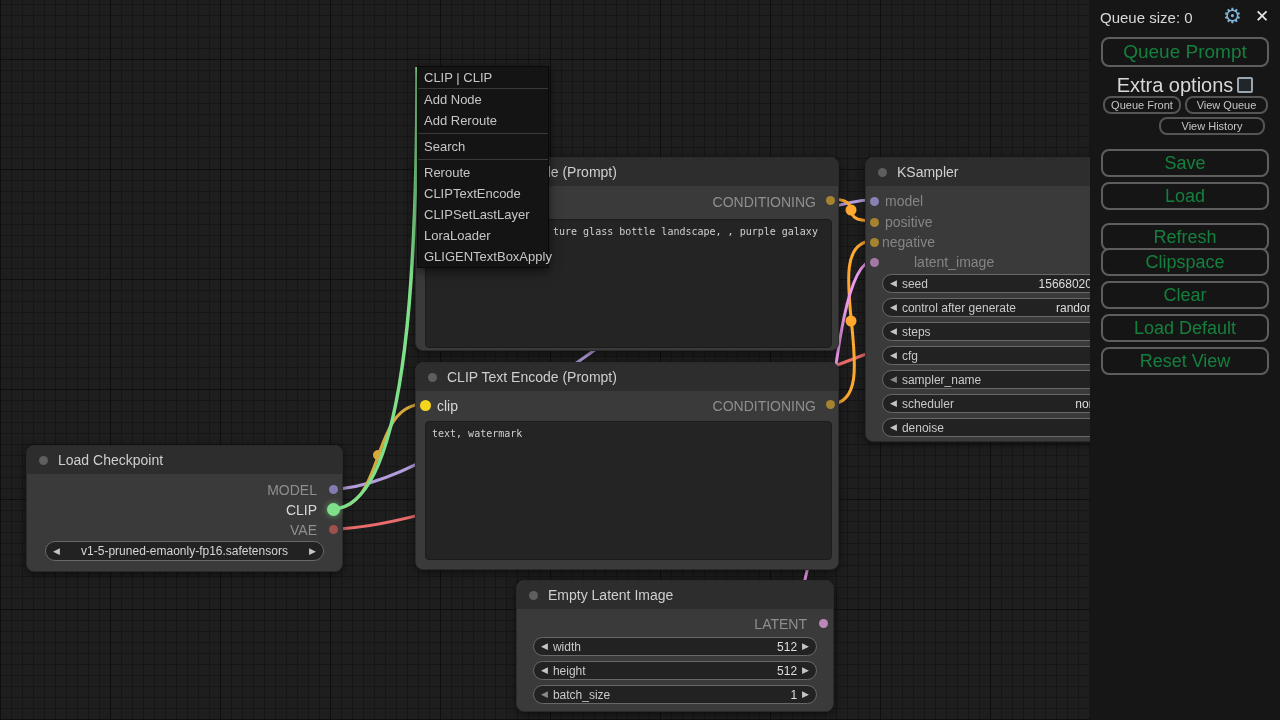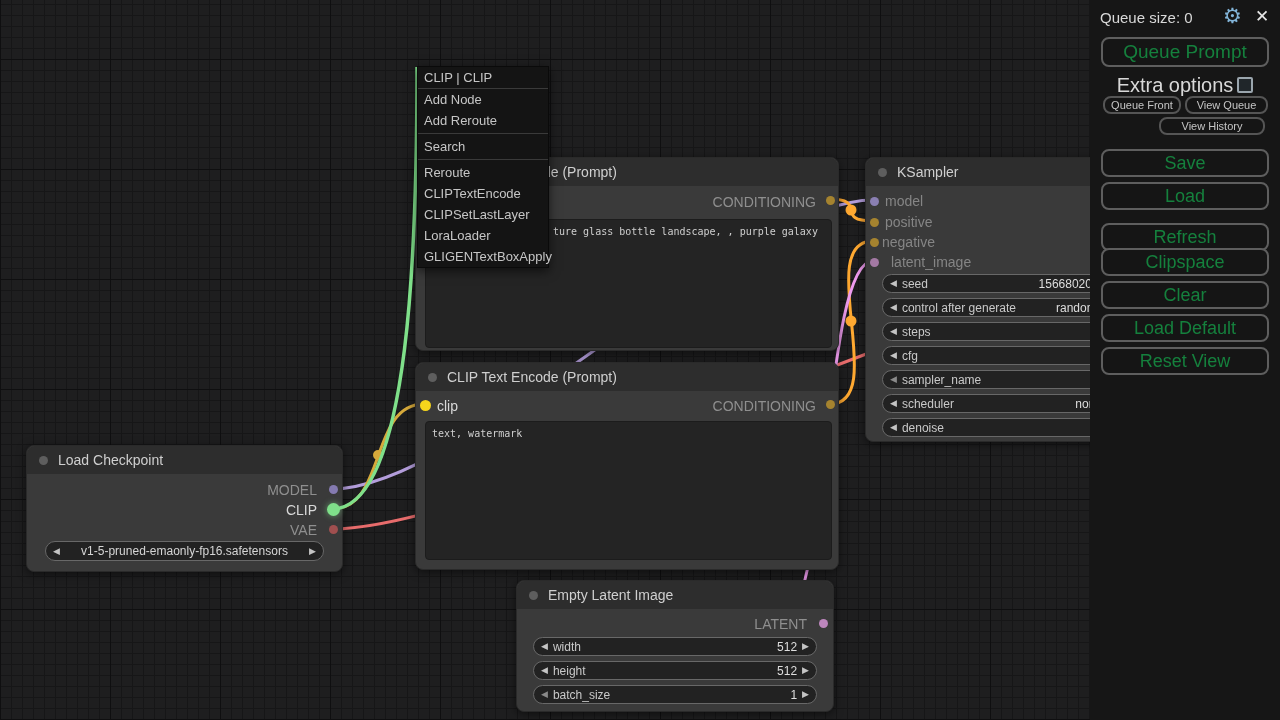--- a/index.html
+++ b/index.html
@@ -107,21 +107,21 @@
     <span class="titledot"></span>
     <span class="t">KSampler</span>
   </div>
   <span class="dot" style="left:4px;top:39px;background:#8a7fb2;"></span>
   <span class="slot-label in" style="left:19px;top:36px;">model</span>
   <span class="dot" style="left:4px;top:60px;background:#a5832f;"></span>
   <span class="slot-label in" style="left:19px;top:57px;">positive</span>
   <span class="dot" style="left:4px;top:80px;background:#a5832f;"></span>
   <span class="slot-label in" style="left:16px;top:77px;">negative</span>
   <span class="dot" style="left:4px;top:100px;background:#a379a3;"></span>
-  <span class="slot-label in" style="left:9px;top:97px;padding-left:16px;">latent_image</span>
+  <span class="slot-label in" style="left:32px;top:97px;padding-left:16px;">latent_image</span>
 
   <div class="pill" style="left:16px;top:116px;width:243px;">
     <span class="arrow">◀</span>
     <span class="lbl">seed</span>
     <span class="sp"></span>
     <span class="val">15668020878</span>
   </div>
   <div class="pill" style="left:16px;top:140px;width:243px;">
     <span class="arrow">◀</span>
     <span class="lbl">control after generate</span>

